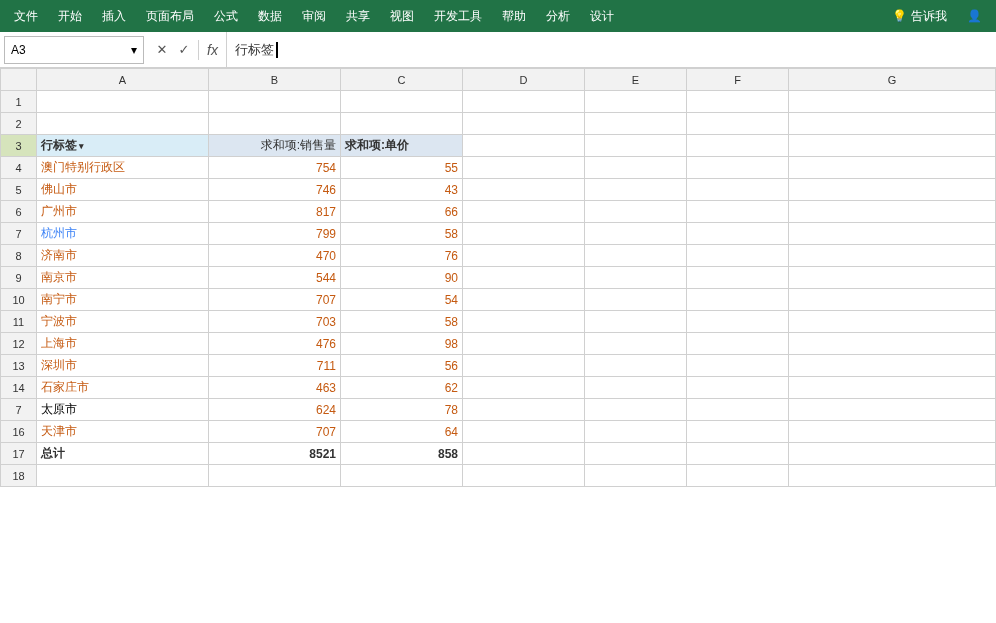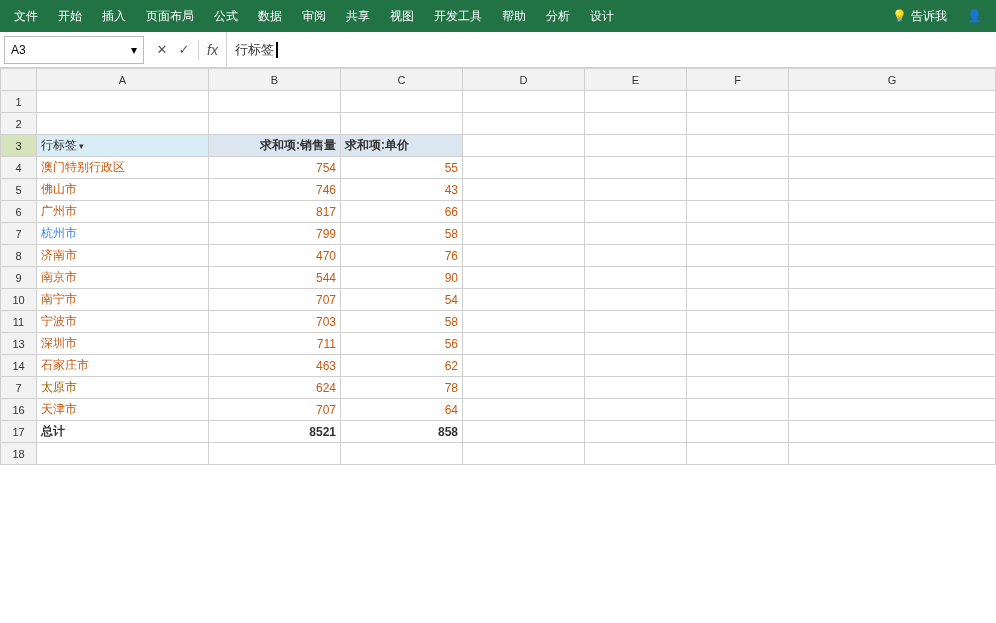--- a/index.html
+++ b/index.html
@@ -262,24 +262,24 @@
             <td class="cell"></td>
             <td class="cell"></td>
             <td class="cell"></td>
             <td class="cell"></td>
             <td class="cell"></td>
             <td class="cell"></td>
           </tr>
 
           <tr>
             <td class="row-num selected">3</td>
-            <td class="cell header-cell selected-cell" style="color:#333;font-weight:normal;">
+            <td class="cell header-cell selected-cell" style="color:#333;font-weight:bold;">
               行标签<span class="dropdown-arrow">▾</span>
             </td>
-            <td class="cell header-cell" style="text-align:right;font-weight:bold;padding-left:47px;">求和项:销售量</td>
+            <td class="cell header-cell" style="text-align:right;font-weight:normal;padding-left:47px;">求和项:销售量</td>
             <td class="cell header-cell" style="font-weight:bold;">求和项:单价</td>
             <td class="cell"></td>
             <td class="cell"></td>
             <td class="cell"></td>
             <td class="cell"></td>
           </tr>
 
           <tr>
             <td class="row-num">4</td>
             <td class="cell" style="color:#c55a11;">澳门特别行政区</td>
@@ -361,20 +361,30 @@
             <td class="row-num">11</td>
             <td class="cell" style="color:#c55a11;">宁波市</td>
             <td class="cell num">703</td>
             <td class="cell num">58</td>
             <td class="cell"></td>
             <td class="cell"></td>
             <td class="cell"></td>
             <td class="cell"></td>
           </tr>
 
+          <tr>
+            <td class="row-num">12</td>
+            <td class="cell" style="color:#c55a11;">上海市</td>
+            <td class="cell num">476</td>
+            <td class="cell num">98</td>
+            <td class="cell"></td>
+            <td class="cell"></td>
+            <td class="cell"></td>
+            <td class="cell"></td>
+          </tr>
 
           <tr>
             <td class="row-num">13</td>
             <td class="cell" style="color:#c55a11;">深圳市</td>
             <td class="cell num">711</td>
             <td class="cell num">56</td>
             <td class="cell"></td>
             <td class="cell"></td>
             <td class="cell"></td>
             <td class="cell"></td>
@@ -386,21 +396,21 @@
             <td class="cell num">463</td>
             <td class="cell num">62</td>
             <td class="cell"></td>
             <td class="cell"></td>
             <td class="cell"></td>
             <td class="cell"></td>
           </tr>
 
           <tr>
             <td class="row-num">7</td>
-            <td class="cell" style="color:#a16207;margin-left:40px;">太原市</td>
+            <td class="cell" style="color:#000000;margin-left:40px;">太原市</td>
             <td class="cell num">624</td>
             <td class="cell num">78</td>
             <td class="cell"></td>
             <td class="cell"></td>
             <td class="cell"></td>
             <td class="cell"></td>
           </tr>
 
           <tr>
             <td class="row-num">16</td>

